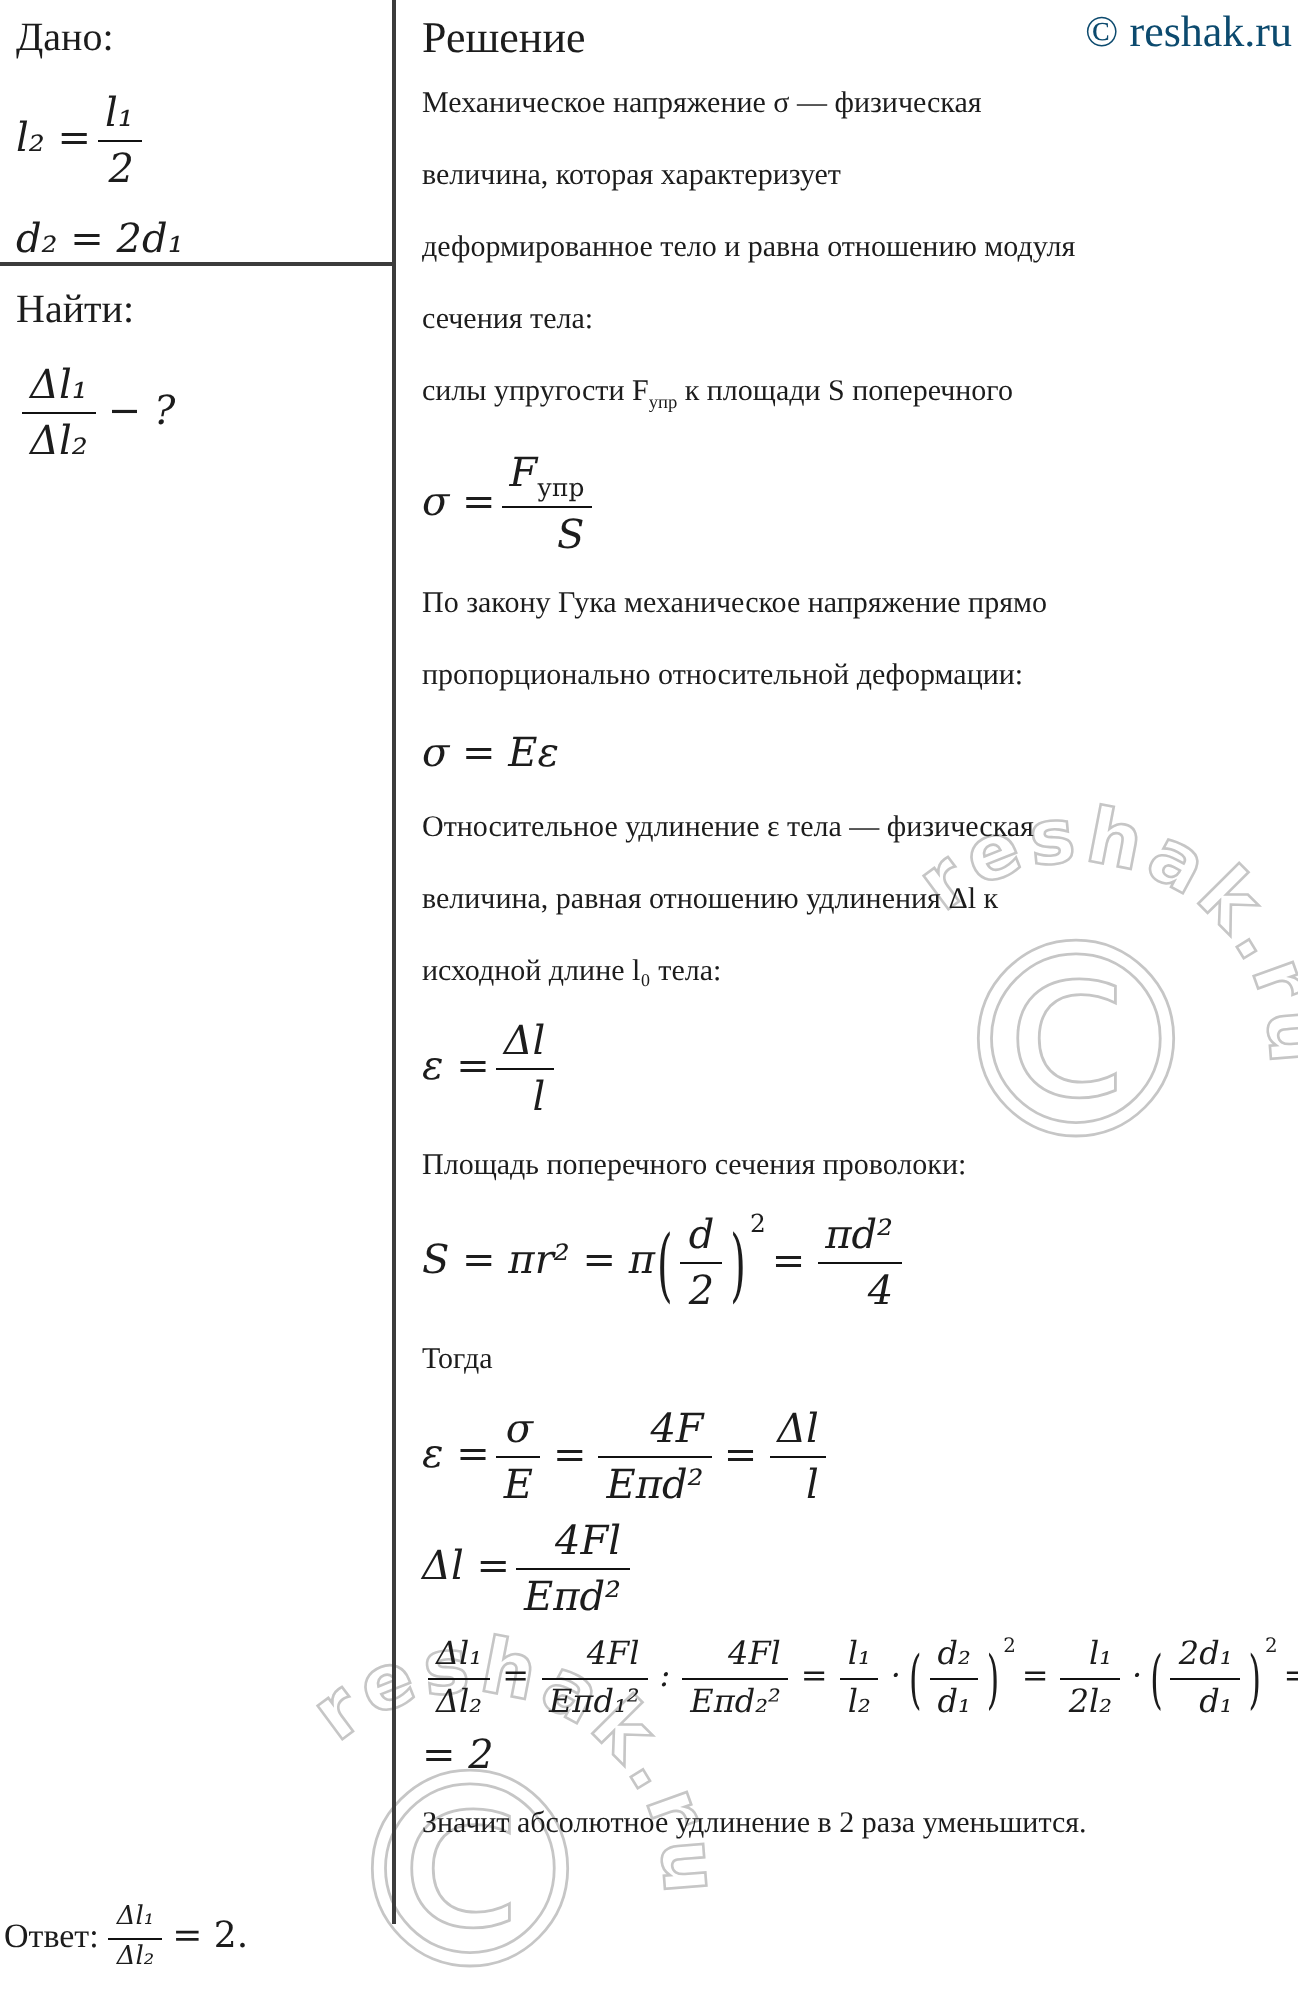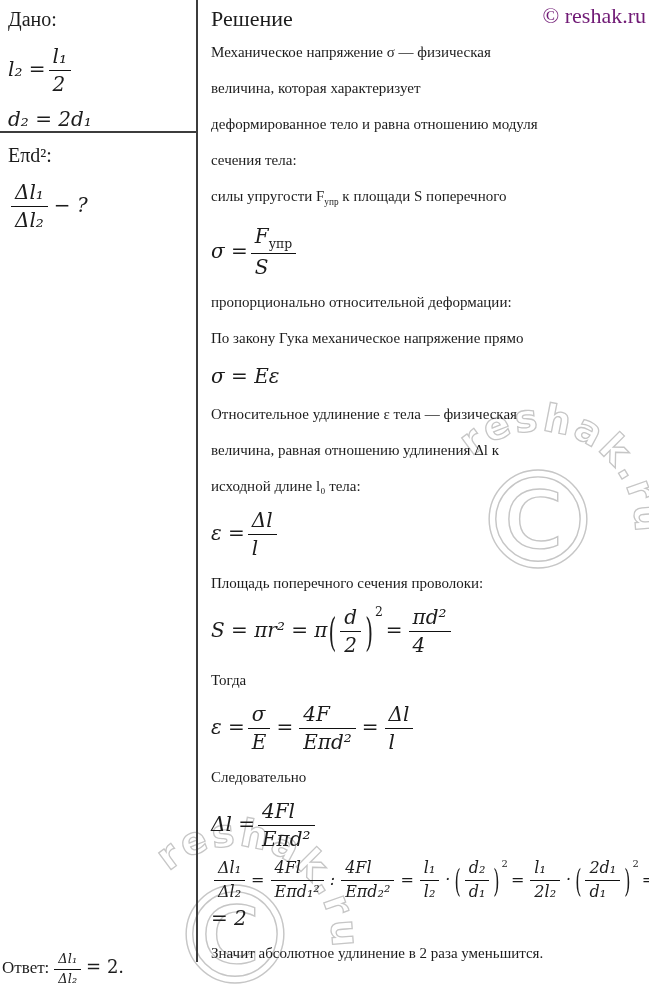--- a/index.html
+++ b/index.html
@@ -21,30 +21,30 @@
   .lf2{position:absolute;left:8px;top:102px;}
   .lf3{position:absolute;left:8px;top:176px;}
   
   .rightcol{position:absolute;left:211px;top:0;width:438px;}
   .sol-title{font-size:22px;line-height:30px;margin-top:4px;}
   .t{font-size:15px;line-height:36px;margin:0;}
   .tline{display:block;}
   
   .fxrow{font-family:"DejaVu Serif",serif;font-style:italic;font-size:20px;margin:5px 0;white-space:nowrap;}
   .fx-big{font-size:16px;margin:8px 0 2px;}
-  .frac{display:inline-block;vertical-align:middle;text-align:left;margin:0 3px;line-height:1.15;}
+  .frac{display:inline-block;vertical-align:middle;text-align:right;margin:0 3px;line-height:1.15;}
   .frac .num{display:block;padding:0 4px 2px;border-bottom:1.4px solid #111;}
   .frac .den{display:block;padding:2px 4px 0;}
   .cy{font-style:normal;font-size:0.62em;}
   .op{margin:0 3px;}
   .big-paren{display:inline-block;transform:scaleY(2.0);vertical-align:middle;font-style:normal;padding:0 1px;font-weight:400;}
   .exp{font-size:0.62em;font-style:normal;position:relative;top:-1.1em;margin-left:1px;}
   .plain-eq{margin:8px 0;}
   
-  .brand{position:absolute;top:3px;right:3px;font-size:22px;color:#701a75;}
+  .brand{position:absolute;top:3px;right:3px;font-size:22px;color:#0c4a6e;}
   
   .stamp{position:absolute;pointer-events:none;}
   .stamp1{left:433px;top:388px;}
   .stamp2{left:130px;top:803px;}
   
   .answer{position:absolute;left:2px;top:952px;font-size:17px;white-space:nowrap;}
   .answer .fxrow{display:inline-block;font-size:13px;margin:0 2px;vertical-align:middle;}
   .answer .result{font-family:"DejaVu Serif",serif;font-size:18px;}
 </style>
 </head>
@@ -72,21 +72,21 @@
 
   <div class="leftcol">
     <div class="sec-label given-label">Дано:</div>
 
     <div class="fxrow lf1">
       <span>l₂ =</span><span class="frac"><span class="num">l₁</span><span class="den">2</span></span>
     </div>
 
     <div class="fxrow lf2">d₂ = 2d₁</div>
 
-    <div class="sec-label find-label">Eπd²:</div>
+    <div class="sec-label find-label">Найти:</div>
 
     <div class="fxrow lf3">
       <span class="frac"><span class="num">Δl₁</span><span class="den">Δl₂</span></span><span class="op">− ?</span>
     </div>
   </div>
 
   <div class="brand">© reshak.ru</div>
 
   <div class="rightcol">
     <div class="sol-title">Решение</div>
@@ -97,22 +97,22 @@
       <span class="tline">деформированное тело и равна отношению модуля</span>
       <span class="tline">сечения тела:</span>
       <span class="tline"><span>силы упругости F</span><sub class="cy">упр</sub><span> к площади S поперечного</span></span>
     </p>
 
     <div class="fxrow">
       <span>σ =</span><span class="frac"><span class="num"><span>F</span><sub class="cy">упр</sub></span><span class="den">S</span></span>
     </div>
 
     <p class="t">
+      <span class="tline">По закону Гука механическое напряжение прямо</span>
       <span class="tline">пропорционально относительной деформации:</span>
-      <span class="tline">По закону Гука механическое напряжение прямо</span>
     </p>
 
     <div class="fxrow plain-eq">σ = Eε</div>
 
     <p class="t">
       <span class="tline">Относительное удлинение ε тела — физическая</span>
       <span class="tline">величина, равная отношению удлинения Δl к</span>
       <span class="tline">исходной длине l₀ тела:</span>
     </p>
 
@@ -125,21 +125,20 @@
     <div class="fxrow">
       <span>S = πr² = π</span><span class="big-paren">(</span><span class="frac"><span class="num">d</span><span class="den">2</span></span><span class="big-paren">)</span><sup class="exp">2</sup><span class="op">=</span><span class="frac"><span class="num">πd²</span><span class="den">4</span></span>
     </div>
 
     <p class="t">Тогда</p>
 
     <div class="fxrow">
       <span>ε =</span><span class="frac"><span class="num">σ</span><span class="den">E</span></span><span class="op">=</span><span class="frac"><span class="num">4F</span><span class="den">Eπd²</span></span><span class="op">=</span><span class="frac"><span class="num">Δl</span><span class="den">l</span></span>
     </div>
 
-    <p class="t">Следовательно</p>
 
     <div class="fxrow">
       <span>Δl =</span><span class="frac"><span class="num">4Fl</span><span class="den">Eπd²</span></span>
     </div>
 
     <div class="fxrow fx-big">
       <span class="frac"><span class="num">Δl₁</span><span class="den">Δl₂</span></span><span class="op">=</span><span class="frac"><span class="num">4Fl</span><span class="den">Eπd₁²</span></span><span class="op">:</span><span class="frac"><span class="num">4Fl</span><span class="den">Eπd₂²</span></span><span class="op">=</span><span class="frac"><span class="num">l₁</span><span class="den">l₂</span></span><span class="op">·</span><span class="big-paren">(</span><span class="frac"><span class="num">d₂</span><span class="den">d₁</span></span><span class="big-paren">)</span><sup class="exp">2</sup><span class="op">=</span><span class="frac"><span class="num">l₁</span><span class="den">2l₂</span></span><span class="op">·</span><span class="big-paren">(</span><span class="frac"><span class="num">2d₁</span><span class="den">d₁</span></span><span class="big-paren">)</span><sup class="exp">2</sup><span class="op">=</span>
     </div>
 
     <div class="fxrow">= 2</div>

